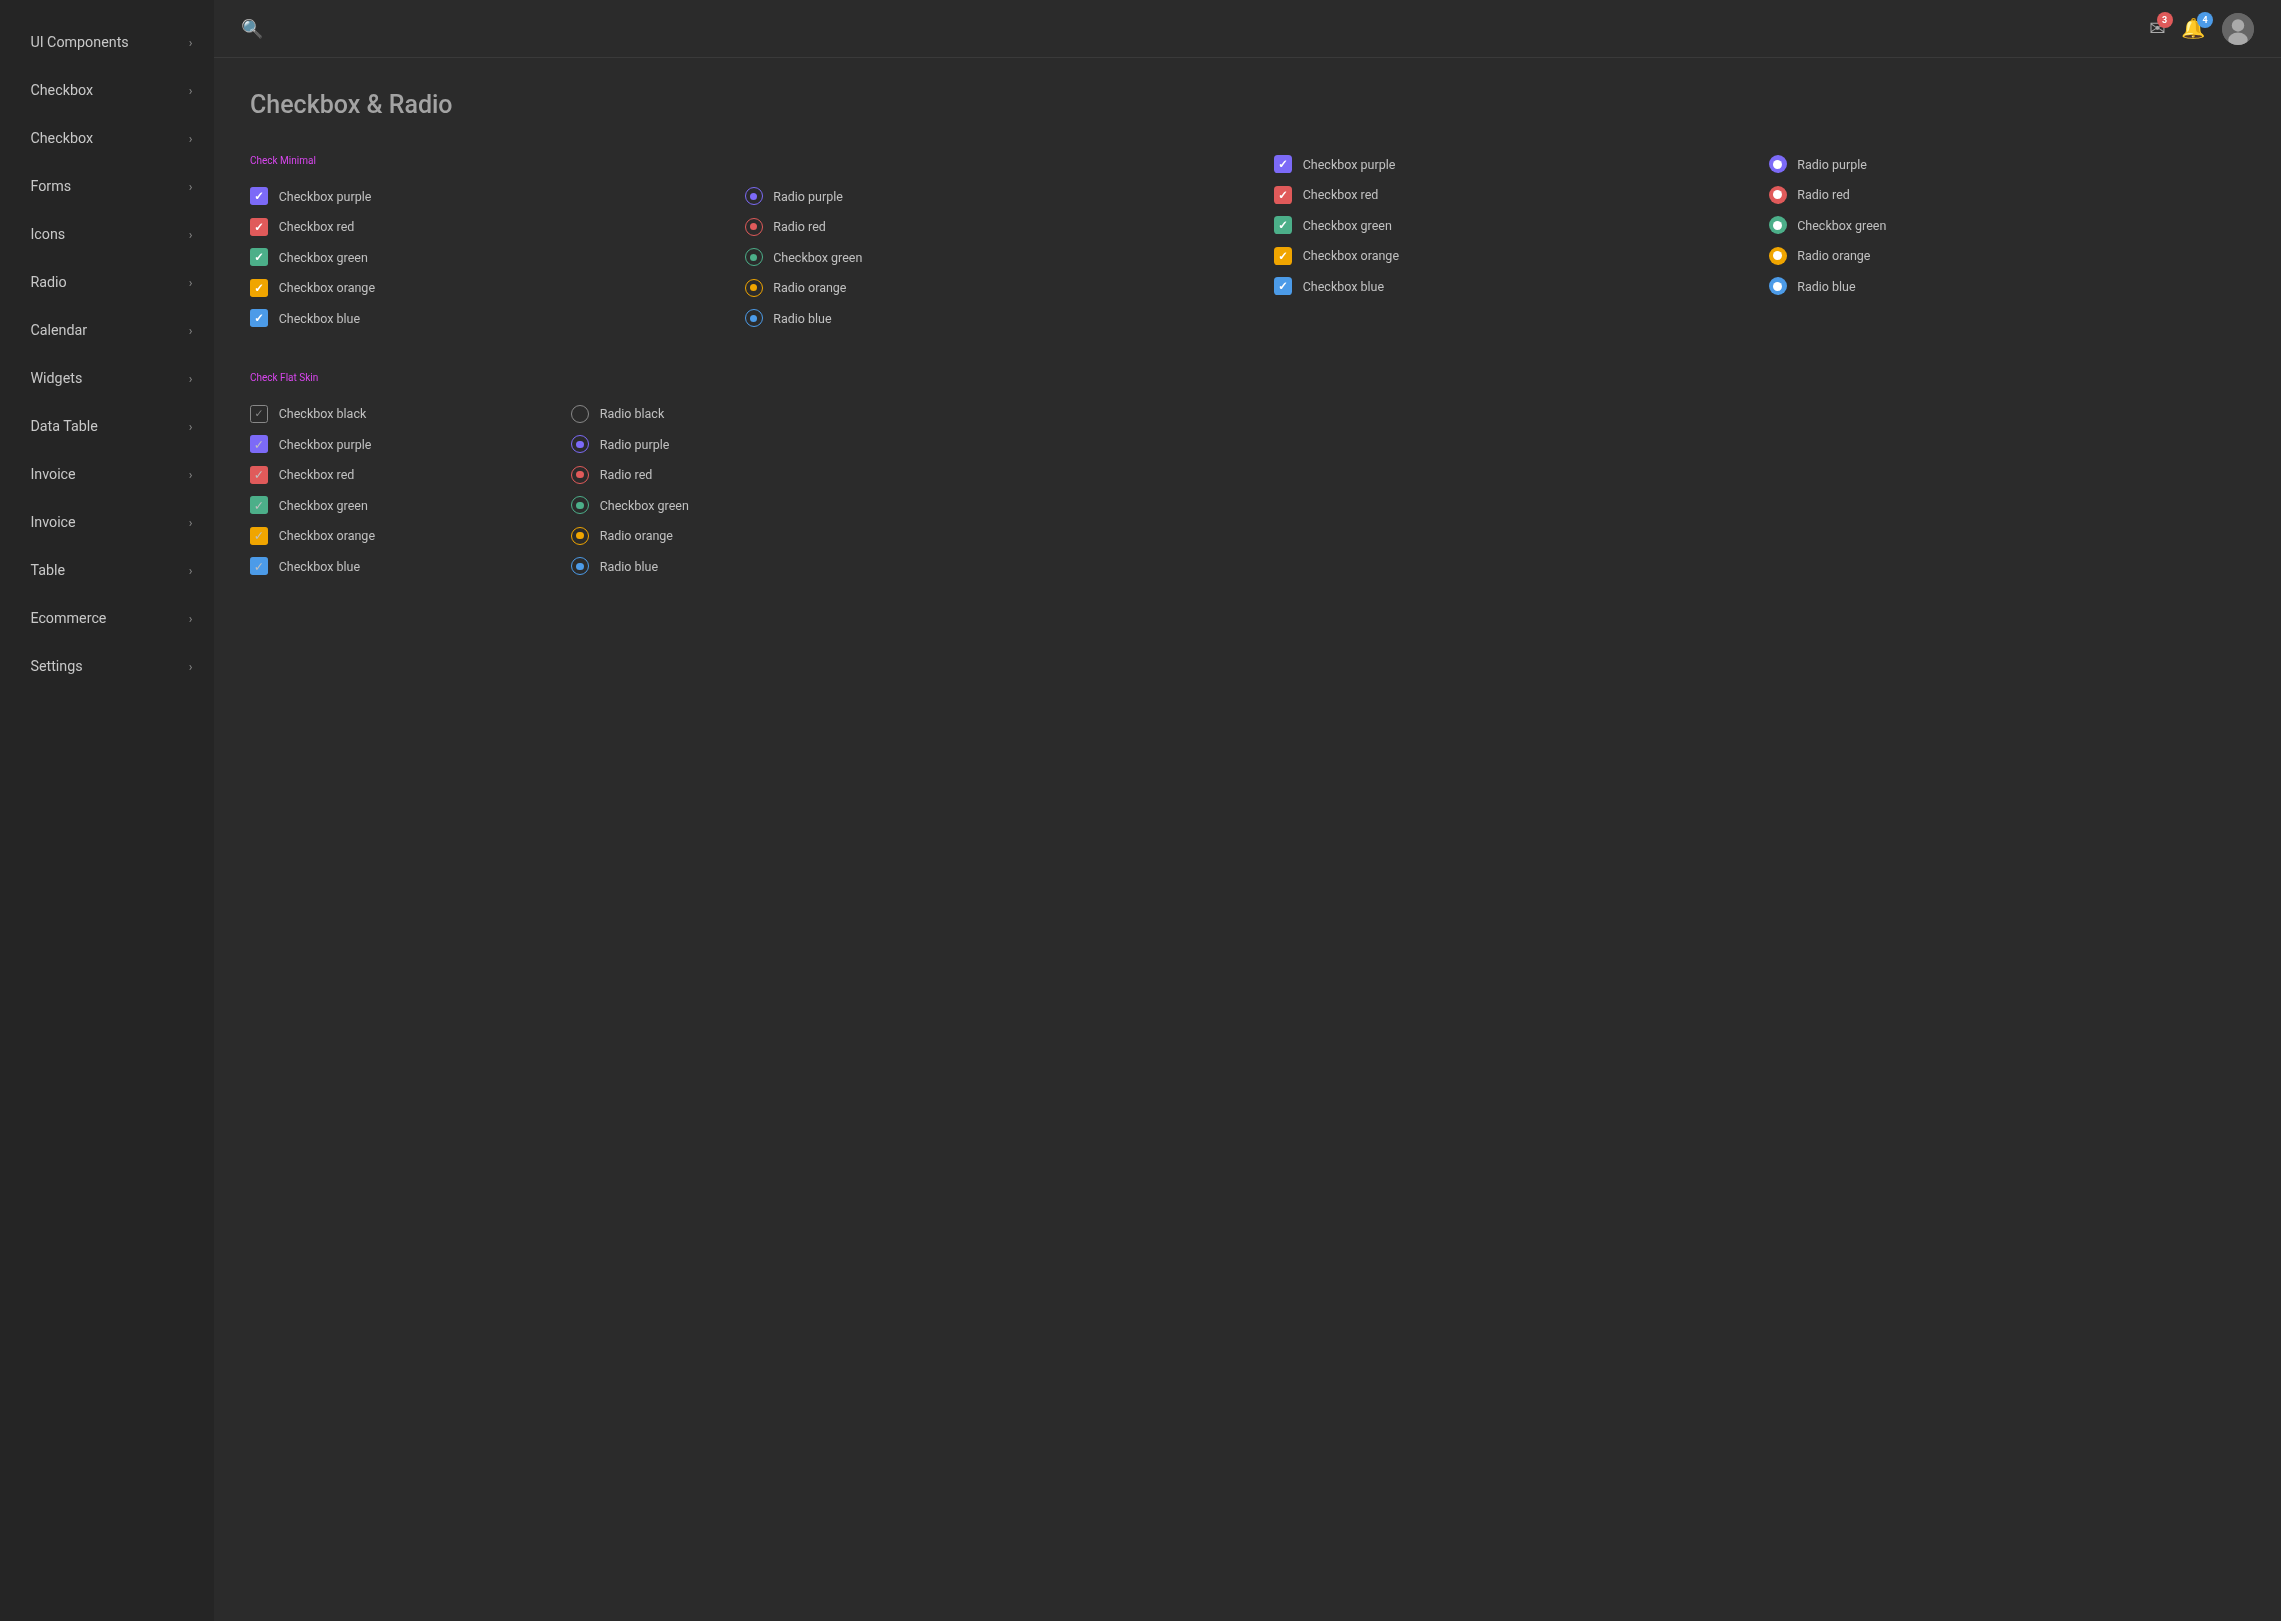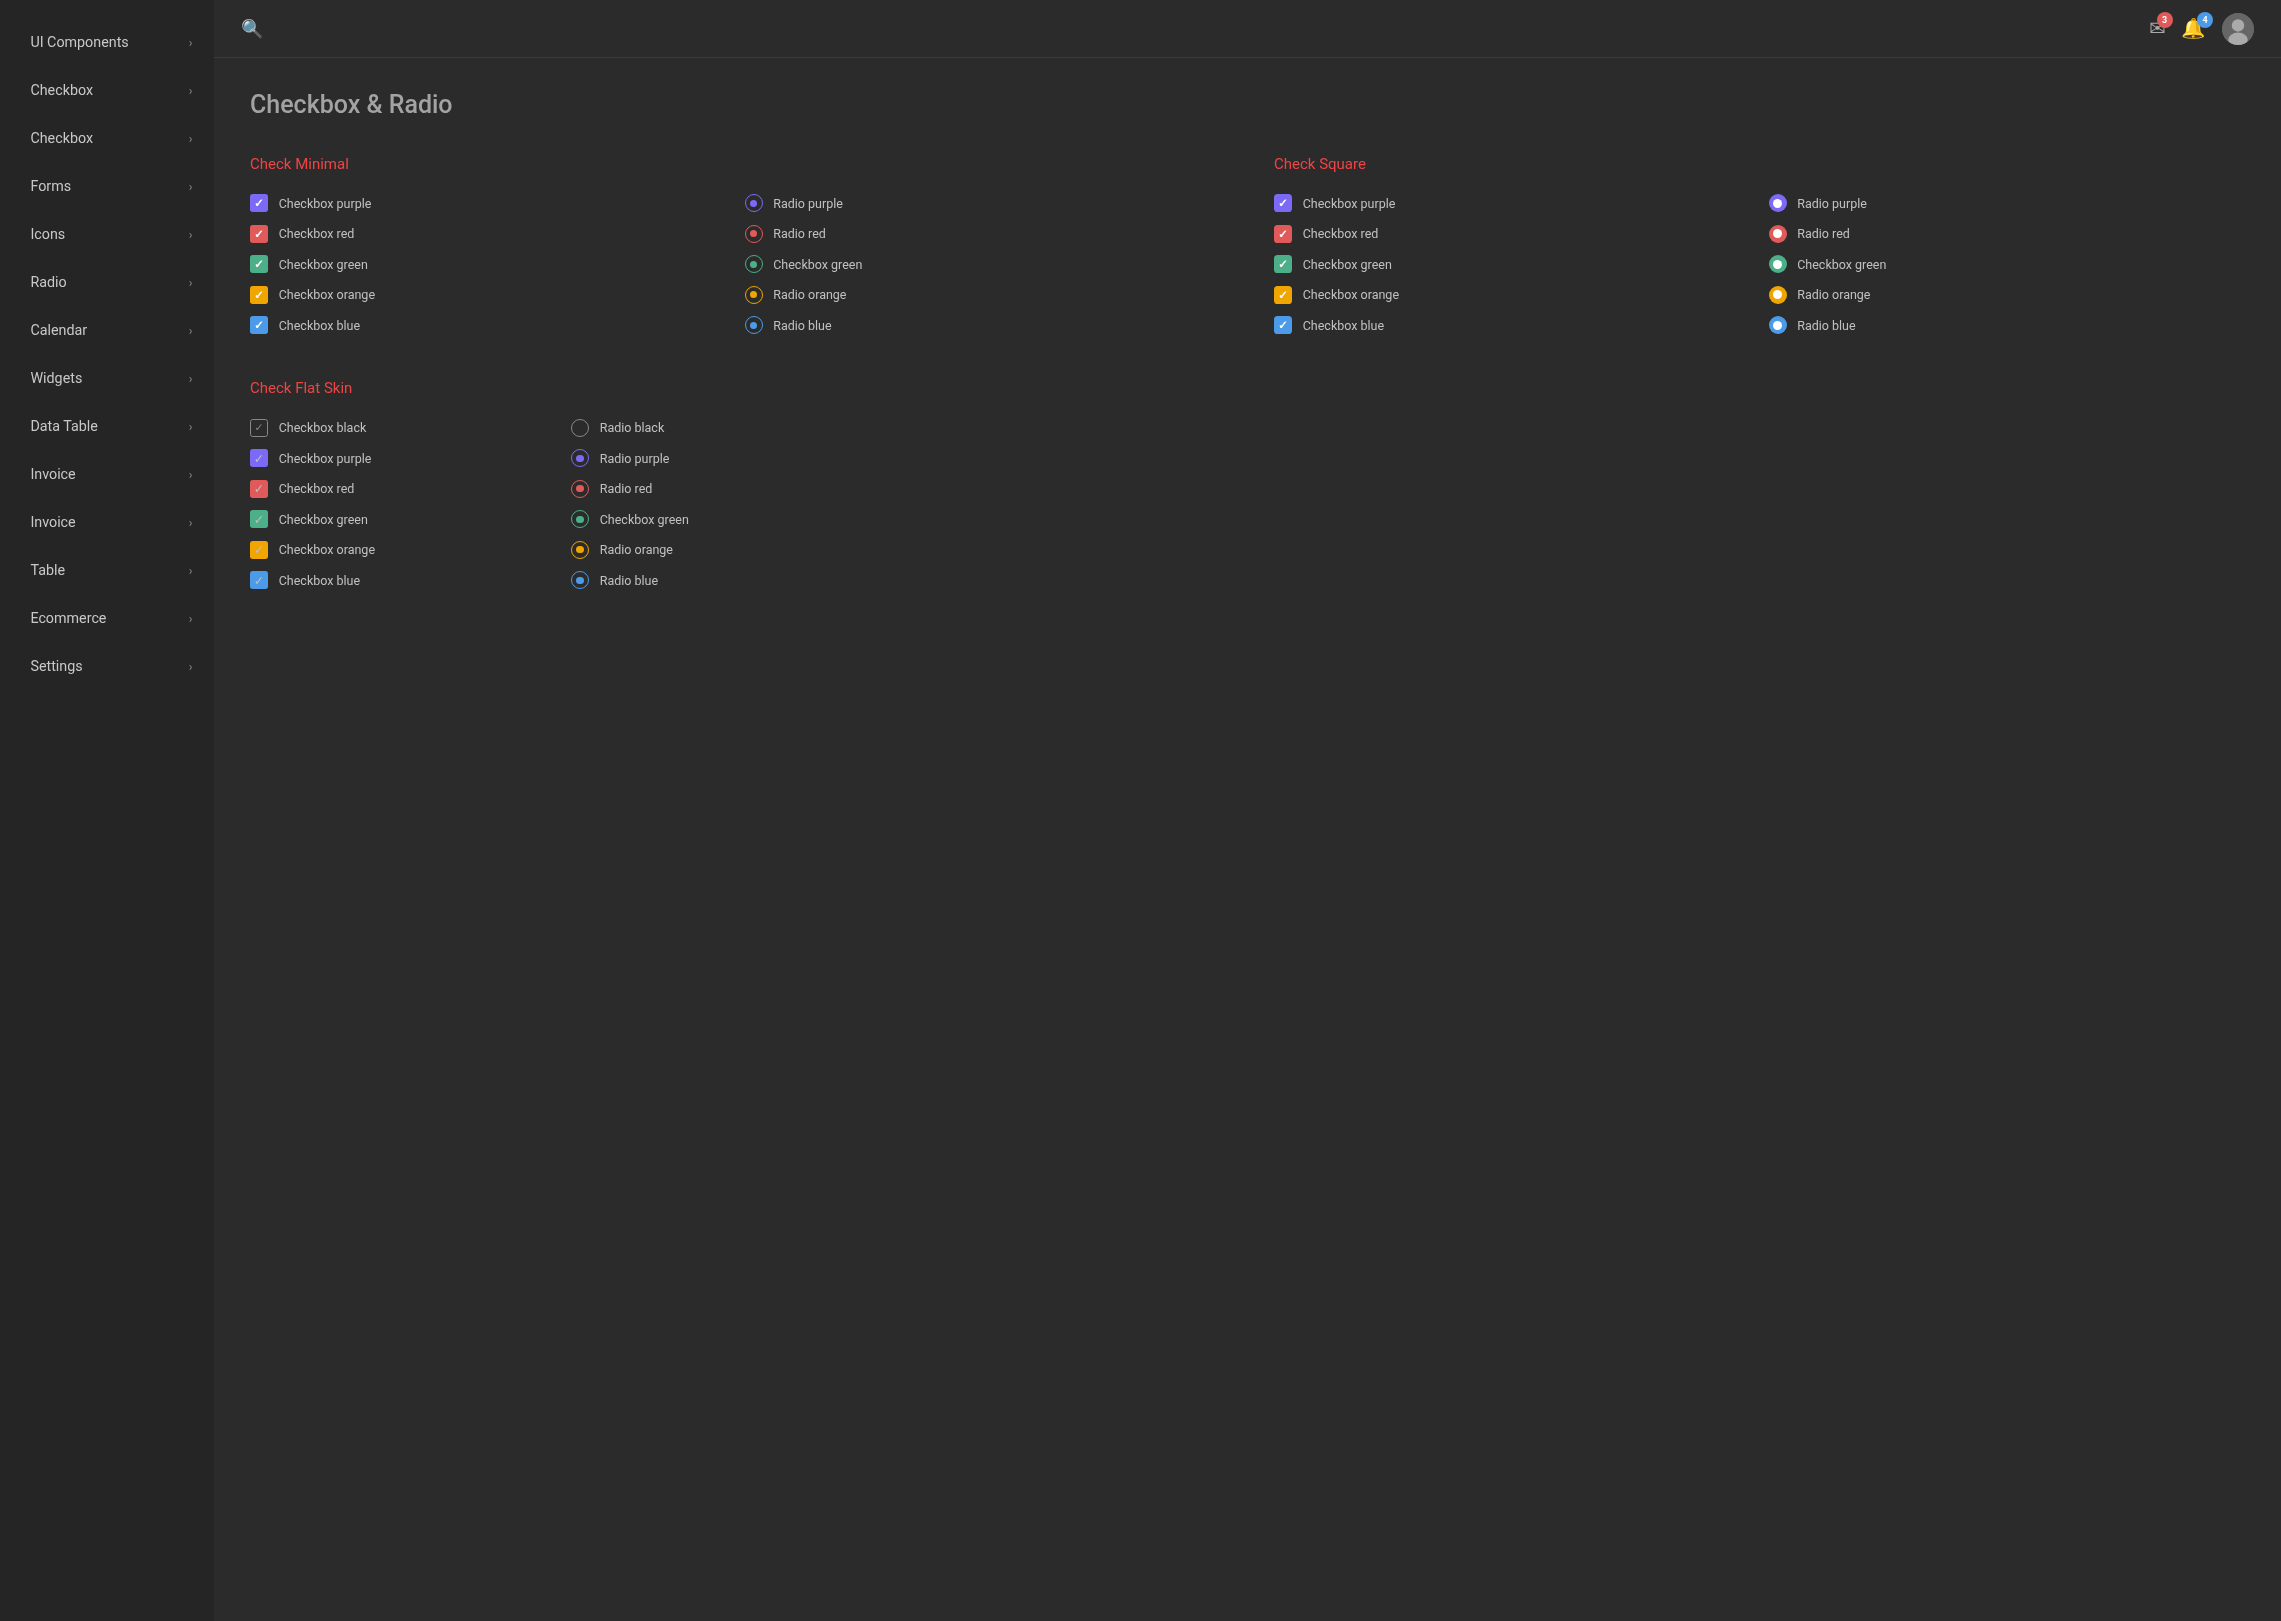--- a/index.html
+++ b/index.html
@@ -127,22 +127,22 @@
       display: flex;
       gap: 53px;
       margin-bottom: 45px;
       flex-wrap: wrap;
     }
     .section {
       flex: 1;
       min-width: 356px;
     }
     .section-title {
-      font-size: 15px;
-      color: #ef4444;
+      font-size: 10px;
+      color: #d946ef;
       margin-bottom: 21.4px;
       font-weight: 400;
     }
 
     
     .check-grid {
       display: grid;
       grid-template-columns: 1fr 1fr;
       gap: 12.5px 18px;
     }
@@ -455,21 +455,20 @@
           <div class="check-item">
             <div class="radio-minimal border-blue">
               <div class="radio-dot dot-blue"></div>
             </div>
             <span>Radio blue</span>
           </div>
         </div>
       </div>
 
       <div class="section">
-        <div class="section-title">Check Square</div>
         <div class="check-grid">
 
           <div class="check-item">
             <div class="cb-square purple">
               <span class="check-mark">✓</span>
             </div>
             <span>Checkbox purple</span>
           </div>
 
           <div class="check-item">

